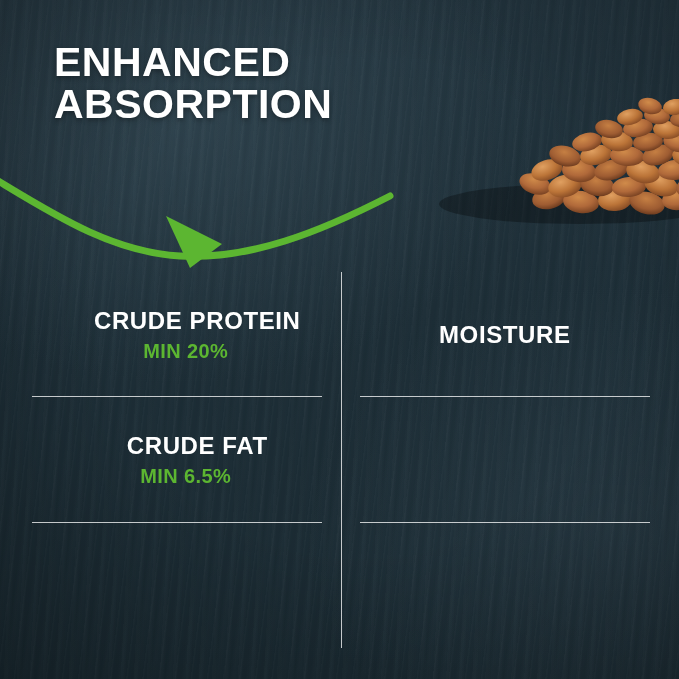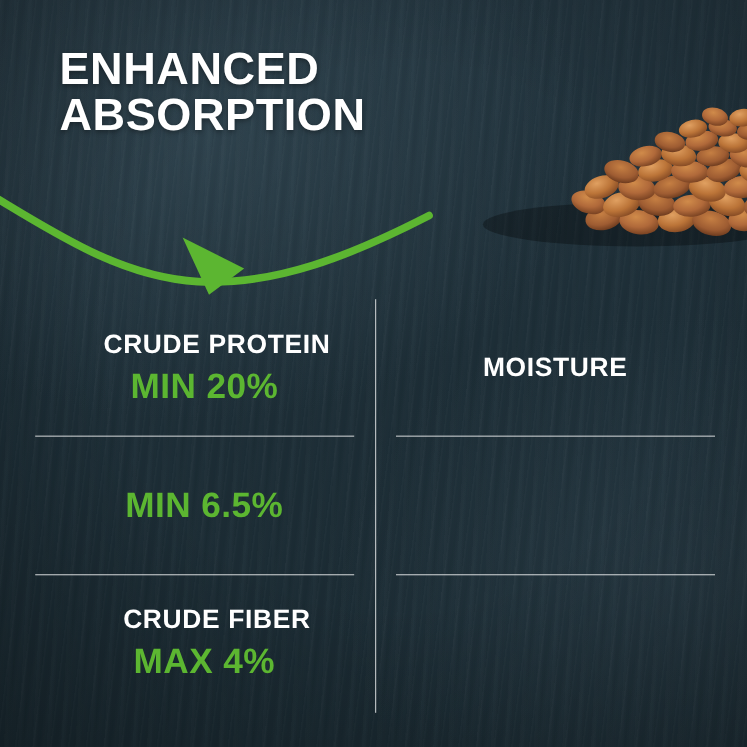--- a/index.html
+++ b/index.html
@@ -113,21 +113,21 @@
     font-weight: 800;
     font-size: 24px;
     letter-spacing: 0.6px;
     text-transform: uppercase;
     white-space: nowrap;
     margin-left: 23px;
   }
   .cell-value {
     color: #5cb631;
     font-weight: 900;
-    font-size: 32px;
+    font-size: 20px;
     letter-spacing: 0.4px;
     text-transform: uppercase;
     white-space: nowrap;
   }
   
   .h-rule {
     position: absolute;
     height: 1px;
     background: rgba(255,255,255,0.75);
     z-index: 6;
@@ -250,24 +250,21 @@
 
   <div class="specs">
     <div class="cell">
       <div class="cell-label">CRUDE PROTEIN</div>
       <div class="cell-value">MIN 20%</div>
     </div>
     <div class="cell">
       <div class="cell-label">MOISTURE</div>
     </div>
     <div class="cell">
+      <div class="cell-label">CRUDE FAT</div>
       <div class="cell-value">MIN 6.5%</div>
     </div>
     <div class="cell">
-    </div>
-    <div class="cell">
-      <div class="cell-label">CRUDE FIBER</div>
-      <div class="cell-value">MAX 4%</div>
     </div>
   </div>
 
   <div class="vignette"></div>
 </div>
 
 </body></html>

